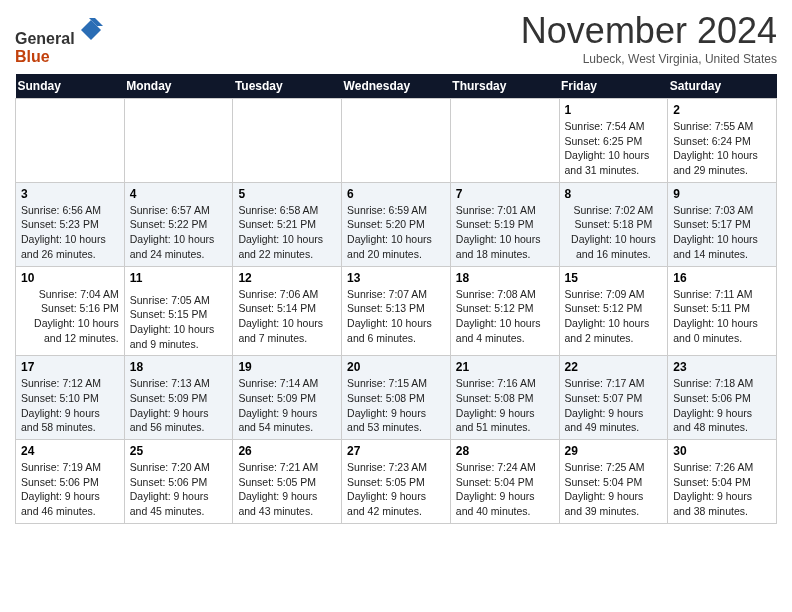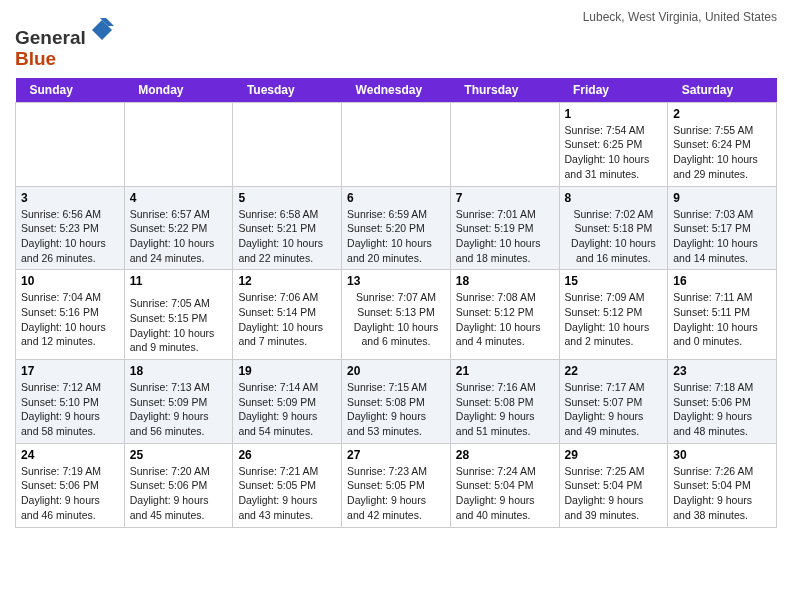--- a/index.html
+++ b/index.html
@@ -15,21 +15,21 @@
       justify-content: space-between;
       align-items: flex-start;
       margin-bottom: 8px;
     }
     .logo {
       display: flex;
       align-items: center;
       margin-top: 6px;
     }
     .logo-text {
-      font-size: 19px;
+      font-size: 16px;
       font-weight: bold;
       line-height: 1.1;
     }
     .logo-general { color: #333; }
     .logo-icon {
       width: 28px;
       height: 28px;
       margin-left: 2px;
     }
     .title-block {
@@ -43,23 +43,23 @@
     .location {
       font-size: 12px;
       color: #555;
     }
     table {
       width: 100%;
       border-collapse: collapse;
       font-size: 11px;
     }
     thead th {
-      background: #6d28d9;
+      background: #0f172a;
       color: #fff;
-      padding: 5px 14px;
+      padding: 5px 2px;
       text-align: left;
       font-size: 12px;
       font-weight: bold;
     }
     td {
       border: 1px solid #ccc;
       vertical-align: top;
       padding: 4px 5px;
       width: 14.28%;
       min-height: 70px;
@@ -92,20 +92,21 @@
       <div class="logo-text">
         <span class="logo-general">General</span><svg class="logo-icon" viewBox="0 0 28 28">
             <polygon points="14,4 24,14 14,24 4,14" fill="#2a6db5"></polygon>
             <polygon points="18,2 26,10 20,10 12,2" fill="#2a6db5"></polygon>
           </svg>
       </div>
       <div class="logo-text" style="color:#c2410c;">Blue</div>
     </div>
   </div>
   <div class="title-block">
+    <div class="month-title">November 2024</div>
     <div class="location">Lubeck, West Virginia, United States</div>
   </div>
 </div>
 
 <table>
   <thead>
     <tr id="header-row">
         <th>Sunday</th>
         <th>Monday</th>
         <th>Tuesday</th>
@@ -184,42 +185,42 @@
           <span class="day-num">9</span>
           <div class="day-info" style="white-space: pre-line;">Sunrise: 7:03 AM
 Sunset: 5:17 PM
 Daylight: 10 hours
 and 14 minutes.</div>
         </td>
       </tr>
       <tr>
         <td>
           <span class="day-num">10</span>
-          <div class="day-info" style="white-space: pre-line;">Sunrise: 7:04 AM
+          <div class="day-info" style="white-space: pre-line; text-align: right;">Sunrise: 7:04 AM
 Sunset: 5:16 PM
 Daylight: 10 hours
 and 12 minutes.</div>
         </td>
         <td>
           <span class="day-num">11</span>
           <div class="day-info" style="white-space: pre-line; margin-top: 8px;">Sunrise: 7:05 AM
 Sunset: 5:15 PM
 Daylight: 10 hours
 and 9 minutes.</div>
         </td>
         <td>
           <span class="day-num">12</span>
           <div class="day-info" style="white-space: pre-line;">Sunrise: 7:06 AM
 Sunset: 5:14 PM
 Daylight: 10 hours
 and 7 minutes.</div>
         </td>
         <td>
           <span class="day-num">13</span>
-          <div class="day-info" style="white-space: pre-line; text-align: center;">Sunrise: 7:07 AM
+          <div class="day-info" style="white-space: pre-line;">Sunrise: 7:07 AM
 Sunset: 5:13 PM
 Daylight: 10 hours
 and 6 minutes.</div>
         </td>
         <td>
           <span class="day-num">18</span>
           <div class="day-info" style="white-space: pre-line;">Sunrise: 7:08 AM
 Sunset: 5:12 PM
 Daylight: 10 hours
 and 4 minutes.</div>

